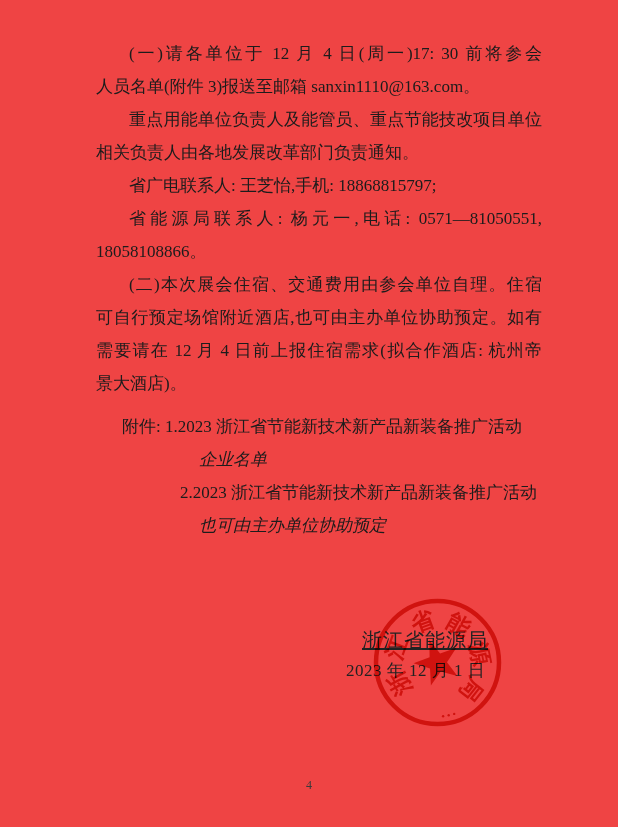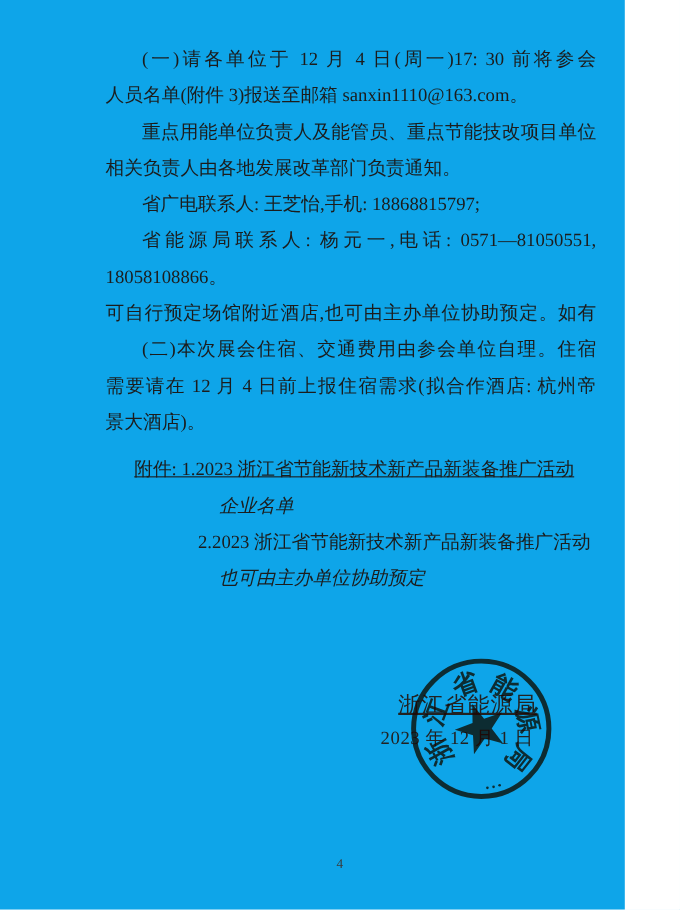--- a/index.html
+++ b/index.html
@@ -1,31 +1,31 @@
 <!DOCTYPE html>
 <html><head>
 <meta charset="utf-8">
 <style>
   html,body{margin:0;padding:0;background:#fff;}
   .page{
-    position:relative;width:568px;height:827px;background:#0ea5e9;overflow:hidden;
+    position:relative;width:618px;height:827px;background:#ef4444;overflow:hidden;
     font-family:"Liberation Serif","DejaVu Serif",serif;color:#1c1c1c;
   }
   .body-text{
     position:absolute;left:96px;top:37px;width:446px;
     font-size:17px;line-height:33px;
   }
   .line{white-space:nowrap;}
   .ind{text-indent:33px;}
   .j{white-space:normal;text-align:justify;text-align-last:justify;}
   .attachments{
     position:absolute;left:96px;top:410px;width:446px;
     font-size:17px;line-height:33px;
   }
-  .pl-label{padding-left:26px;text-decoration:underline;}
+  .pl-label{padding-left:26px;}
   .pl-item{padding-left:84px;}
   .pl-cont{padding-left:103px;font-style:italic;}
   .sig-agency{
     position:absolute;left:362px;top:627px;font-size:20px;letter-spacing:1px;color:#222;text-decoration:underline;
   }
   .sig-date{
     position:absolute;left:346px;top:659px;font-size:17px;letter-spacing:0.5px;color:#222;
   }
   .seal{
     position:absolute;left:370px;top:596px;width:140px;height:140px;
@@ -43,22 +43,22 @@
 <div class="page">
 
   <div class="body-text">
     <div class="line ind j">(一)请各单位于 12 月 4 日(周一)17: 30 前将参会</div>
     <div class="line">人员名单(附件 3)报送至邮箱 sanxin1110@163.com。</div>
     <div class="line ind j">重点用能单位负责人及能管员、重点节能技改项目单位</div>
     <div class="line">相关负责人由各地发展改革部门负责通知。</div>
     <div class="line ind">省广电联系人: 王芝怡,手机: 18868815797;</div>
     <div class="line ind j">省能源局联系人: 杨元一,电话: 0571—81050551,</div>
     <div class="line">18058108866。</div>
+    <div class="line ind j">(二)本次展会住宿、交通费用由参会单位自理。住宿</div>
     <div class="line j">可自行预定场馆附近酒店,也可由主办单位协助预定。如有</div>
-    <div class="line ind j">(二)本次展会住宿、交通费用由参会单位自理。住宿</div>
     <div class="line j">需要请在 12 月 4 日前上报住宿需求(拟合作酒店: 杭州帝</div>
     <div class="line">景大酒店)。</div>
   </div>
 
   <div class="attachments">
     <div class="line pl-label">附件: 1.2023 浙江省节能新技术新产品新装备推广活动</div>
     <div class="line pl-cont">企业名单</div>
     <div class="line pl-item">2.2023 浙江省节能新技术新产品新装备推广活动</div>
     <div class="line pl-cont">也可由主办单位协助预定</div>
   </div>

